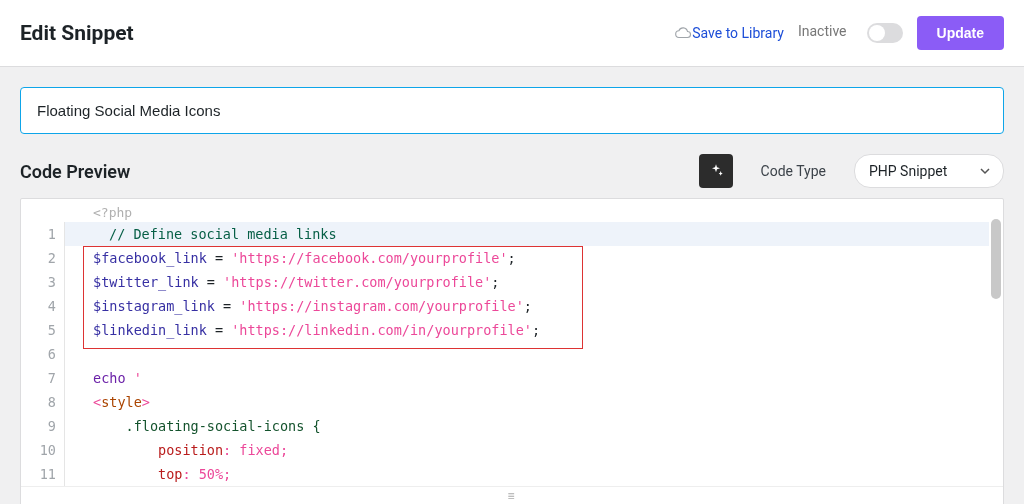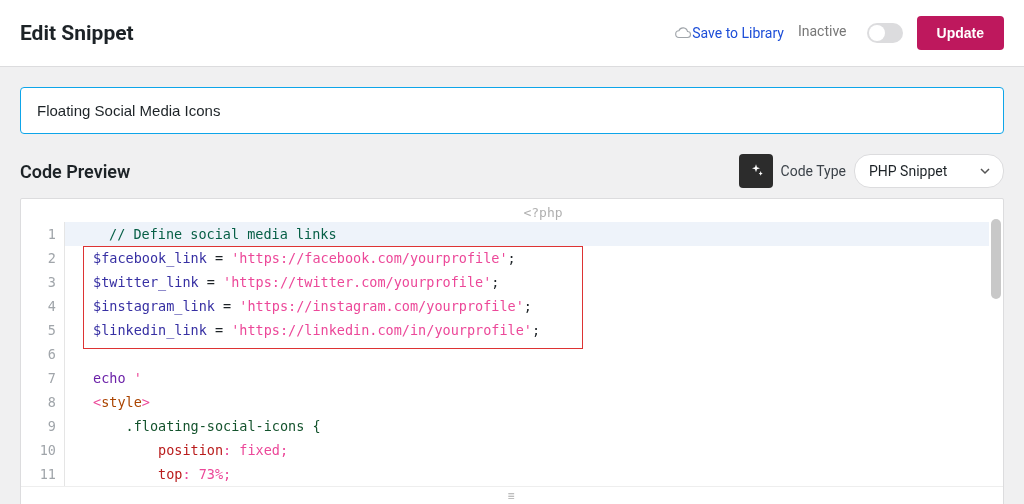--- a/index.html
+++ b/index.html
@@ -24,36 +24,36 @@
 .inactive-label { color:#777; font-size:14px; }
 .toggle {
   width: 36px; height: 20px; background:#dcdcde; border-radius:10px; position:relative; cursor:pointer;
 }
 .toggle::after {
   content:""; position:absolute; width:16px; height:16px; background:#fff; border-radius:50%;
   top:2px; left:2px;
 }
 
 .update-btn {
-  background:#be185d; color:#fff; border:none; border-radius:4px;
+  background:#8b5cf6; color:#fff; border:none; border-radius:4px;
   font-size:14px; font-weight:600; padding:9px 20px; cursor:pointer;
 }
 
 .body-wrap { padding: 20px; }
 
 .title-input {
   width:100%; background:#fff; border:1px solid #0ea5e9; border-radius:4px;
   padding:14px 16px; font-size:15px; color:#1d2327; margin-bottom:20px;
 }
 
 .code-header {
   display:flex; align-items:center; justify-content:space-between; margin-bottom:10px;
 }
 .code-preview-title { font-size:18px; font-weight:600; color:#1d2327; }
-.code-header-right { display:flex; align-items:center; gap:8px; }
+.code-header-right { display:flex; align-items:center; gap:28px; }
 
 .ai-btn {
   width:34px; height:34px; background:#2c2c2c; border-radius:4px; display:flex; align-items:center; justify-content:center; cursor:pointer;
 }
 .ai-btn svg { width:16px; height:16px; fill:#fff; }
 
 .code-type-label { font-size:14px; color:#3c434a; }
 
 .code-type-select {
   background:#fff; border:1px solid #dcdcde; border-radius:16px;
@@ -61,21 +61,21 @@
 }
 .code-type-select .chevron {
   position:absolute; right:12px; top:50%; transform:translateY(-50%);
 }
 
 .editor-box {
   background:#fff; border:1px solid #dcdcde; border-radius:2px; overflow:hidden;
 }
 .editor-header-line {
   font-family: ui-monospace, "SFMono-Regular", Consolas, monospace;
-  font-size:13px; color:#b0b0b0; padding:6px 10px 2px 72px; border-bottom:none;text-align:center;
+  font-size:13px; color:#b0b0b0; padding:6px 10px 2px 72px; border-bottom:none;
 }
 .code-area {
   display:flex; font-family: ui-monospace, "SFMono-Regular", Consolas, monospace; font-size:13.5px; position:relative;
 }
 .gutter {
   border-right:1px solid #e5e5e5; text-align:right; color:#a0a5aa;
   padding:0 8px; user-select:none; background:#fff; min-width:44px;
 }
 .gutter div, .lines .line { height:24px; line-height:24px; }
 .lines { flex:1; padding-right:14px; position:relative; }
@@ -169,20 +169,20 @@
         <div class="line hl"><span class="tok-comment">// Define social media links</span></div>
         <div class="line"><span class="tok-var">$facebook_link</span><span class="tok-op"> = </span><span class="tok-str">'https://facebook.com/yourprofile'</span><span class="tok-op">;</span></div>
         <div class="line"><span class="tok-var">$twitter_link</span><span class="tok-op"> = </span><span class="tok-str">'https://twitter.com/yourprofile'</span><span class="tok-op">;</span></div>
         <div class="line"><span class="tok-var">$instagram_link</span><span class="tok-op"> = </span><span class="tok-str">'https://instagram.com/yourprofile'</span><span class="tok-op">;</span></div>
         <div class="line"><span class="tok-var">$linkedin_link</span><span class="tok-op"> = </span><span class="tok-str">'https://linkedin.com/in/yourprofile'</span><span class="tok-op">;</span></div>
         <div class="line"></div>
         <div class="line"><span class="tok-keyword">echo </span><span class="tok-str">'</span></div>
         <div class="line"><span class="tok-str">&lt;</span><span class="tok-tag">style</span><span class="tok-str">&gt;</span></div>
         <div class="line">    <span class="tok-bracket">.floating-social-icons {</span></div>
         <div class="line">        <span class="tok-prop">position</span><span class="tok-str">: fixed;</span></div>
-        <div class="line">        <span class="tok-prop">top</span><span class="tok-str">: 73%;</span></div>
+        <div class="line">        <span class="tok-prop">top</span><span class="tok-str">: 50%;</span></div>
       </div>
     </div>
     <div class="scrollbar"></div>
     <div class="drag-handle">≡</div>
   </div>
 
 </div>
 
 </body></html>

